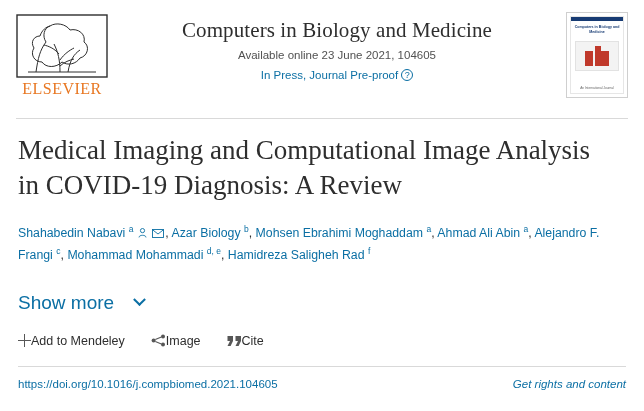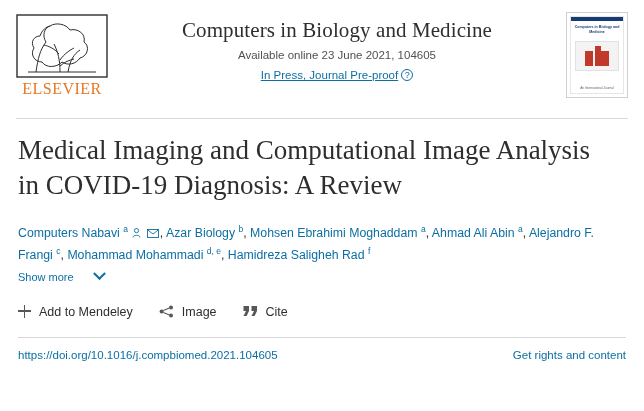--- a/index.html
+++ b/index.html
@@ -46,21 +46,20 @@
   }
   .journal-sub {
     margin-top: 6px;
     font-size: 11.5px;
     color: #515151;
   }
   .journal-status {
     margin-top: 8px;
     font-size: 11.5px;
     color: #0b6fa4;
-    text-decoration: underline;
   }
   .journal-status .qmark {
     display: inline-block;
     width: 12px; height: 12px;
     border: 1px solid #0b6fa4;
     border-radius: 50%;
     line-height: 10px;
     text-align: center;
     font-size: 9px;
     margin-left: 3px;
@@ -164,22 +163,22 @@
     vertical-align: super;
     color: #0b6fa4;
   }
   .person-icon, .mail-icon {
     display: inline-block;
     vertical-align: -1px;
     margin: 0 1px;
   }
 
   .show-more {
-    margin-top: 0;
-    font-size: 11px;
+    margin-top: 25px;
+    font-size: 19px;
     color: #0b6fa4;
     display: inline-flex;
     align-items: center;
     gap: 21px;
     cursor: pointer;
   }
   .chev {
     display: inline-block;
     width: 9px; height: 9px;
     border-right: 2px solid #0b6fa4;
@@ -190,22 +189,21 @@
   .actions {
     margin-top: 20px;
     display: flex;
     align-items: center;
     gap: 26px;
     font-size: 12.5px;
     color: #2e2e2e;
   }
   .action {
     display: inline-flex;
-    align-items: flex-start;
-    gap: 8px;
+    align-items: center;
     cursor: pointer;
   }
   .plus {
     position: relative;
     width: 13px; height: 13px;
     display: inline-block;
   }
   .plus:before, .plus:after {
     content: "";
     position: absolute;
@@ -221,21 +219,21 @@
     margin: 18px 18px 0 18px;
   }
   .footer {
     display: flex;
     justify-content: space-between;
     align-items: flex-start;
     padding: 11px 18px 0 18px;
     font-size: 11.5px;
   }
   .doi { color: #0b6fa4; }
-  .rights { color: #0b6fa4; }
+  .rights { color: #0b6fa4; font-style: italic; }
 </style>
 </head>
 <body>
 
 <div class="page">
 
   <div class="header">
 
     <div class="logo-wrap">
       <svg class="logo-svg" width="92" height="86" viewBox="0 0 92 86">
@@ -283,21 +281,21 @@
       </div>
     </div>
   </div>
 
   <div class="rule"></div>
 
   <div class="article">
     <h1 class="art-title">Medical Imaging and Computational Image Analysis in COVID-19 Diagnosis: A Review</h1>
 
     <div class="authors">
-      <span><span>Computers Nabavi</span> <sup>a</sup>
+      <span><span>Shahabedin Nabavi</span> <sup>a</sup>
         <svg class="person-icon" width="9" height="10" viewBox="0 0 9 10">
             <circle cx="4.5" cy="2.6" r="2.1" fill="none" stroke="#0b6fa4" stroke-width="0.9"></circle>
             <path d="M1 9.4 C1 6.6 8 6.6 8 9.4" fill="none" stroke="#0b6fa4" stroke-width="0.9"></path>
           </svg>
         <svg class="mail-icon" width="12" height="9" viewBox="0 0 12 9">
             <rect x="0.5" y="0.5" width="11" height="8" fill="none" stroke="#0b6fa4" stroke-width="0.9"></rect>
             <path d="M0.7 0.9 L6 5 L11.3 0.9" fill="none" stroke="#0b6fa4" stroke-width="0.9"></path>
           </svg><span class="sep">,</span></span>
       <span> <span>Azar Biology</span> <sup>b</sup><span class="sep">,</span></span>
       <span> <span>Mohsen Ebrahimi Moghaddam</span> <sup>a</sup><span class="sep">,</span></span>

